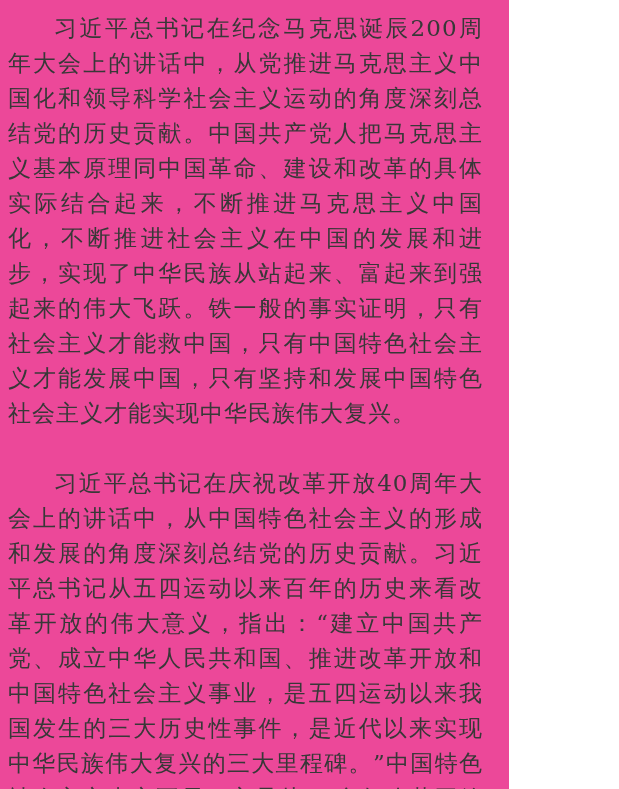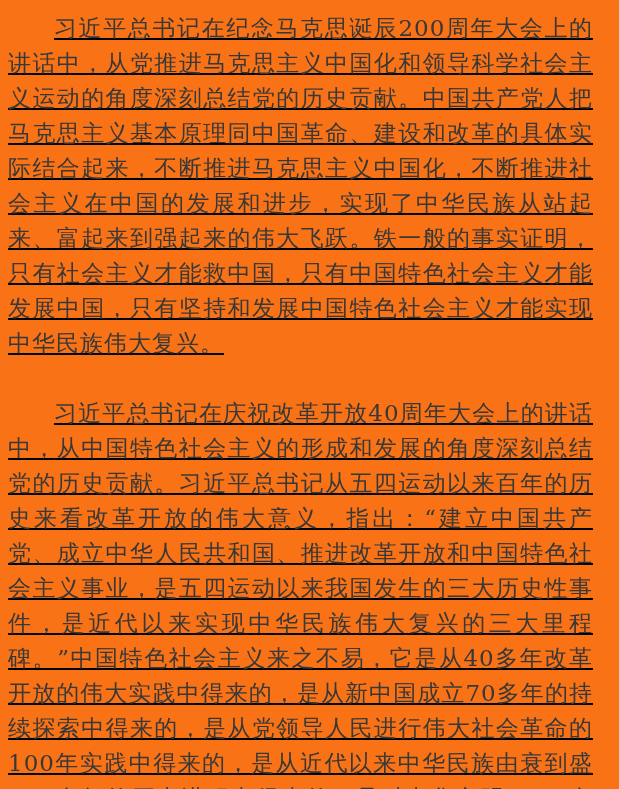--- a/index.html
+++ b/index.html
@@ -7,25 +7,24 @@
     padding: 0;
     background: #ffffff;
   }
   body {
     width: 619px;
     height: 789px;
     overflow: hidden;
   }
   .page {
     box-sizing: border-box;
-    width: 619px;
+    width: 509px;
     height: 789px;
     padding: 11px 26px 14px 8px;
-    background: #f97316;
-    text-decoration: underline;
+    background: #ec4899;
   }
   .para {
     margin: 0;
     font-family: "DejaVu Serif", "Liberation Serif", serif;
     font-size: 23px;
     line-height: 35px;
     font-weight: 400;
     color: #383838;
     text-align: justify;
     text-justify: inter-character;

